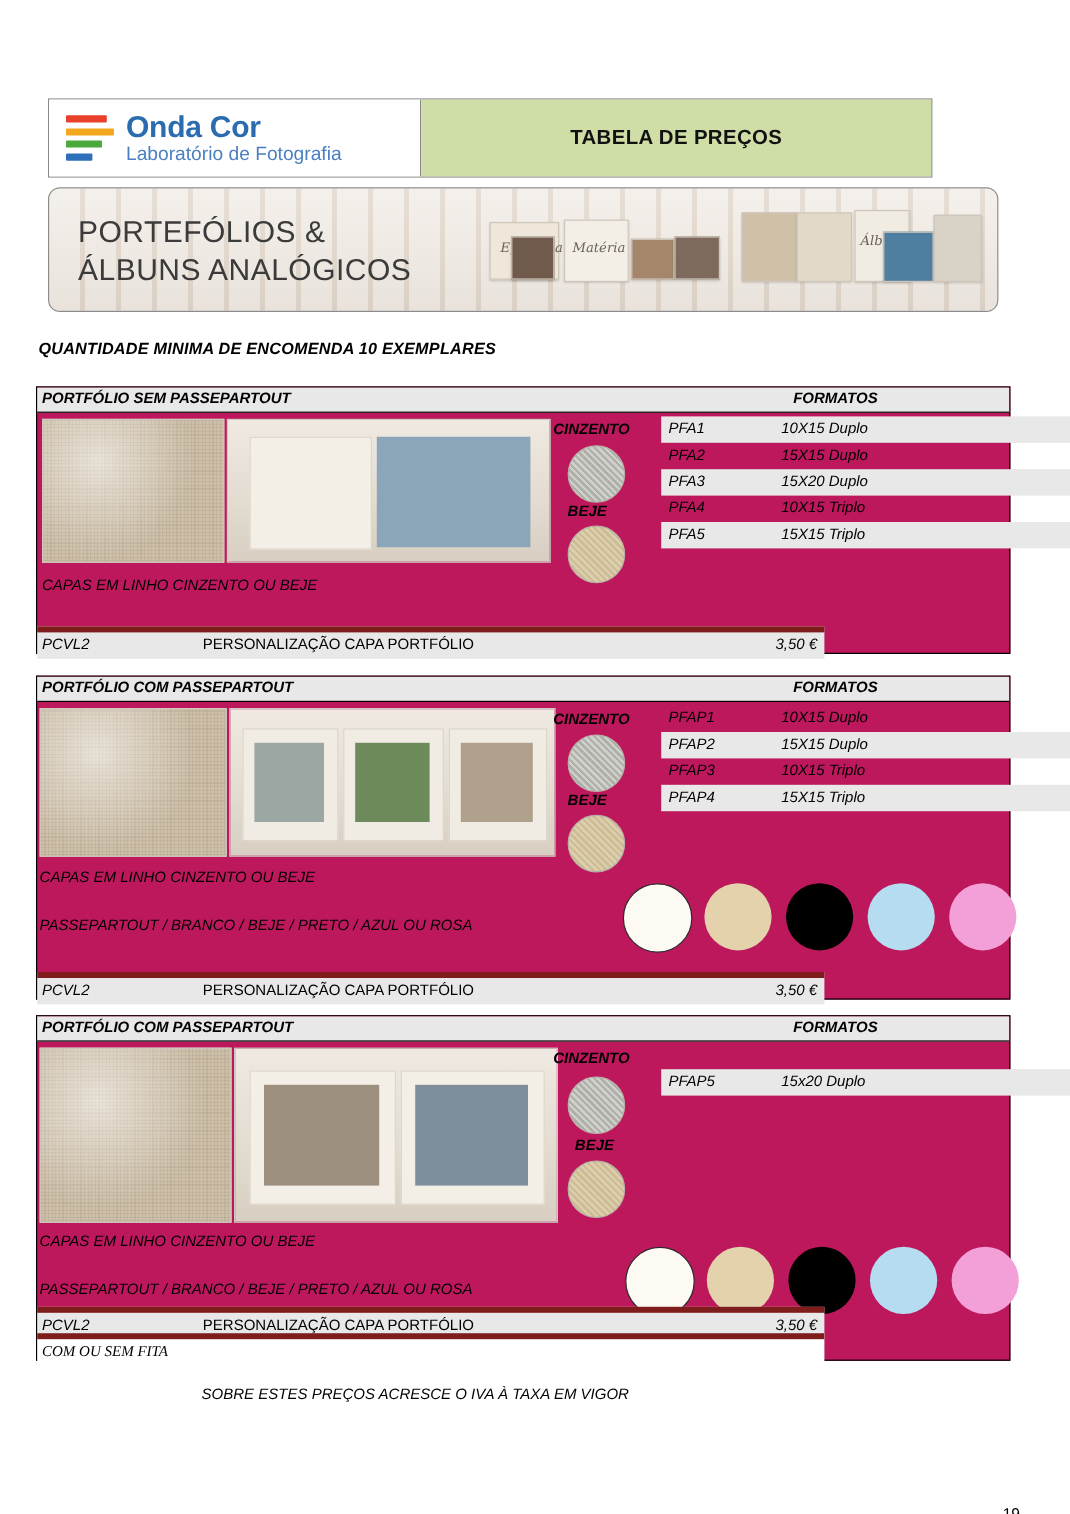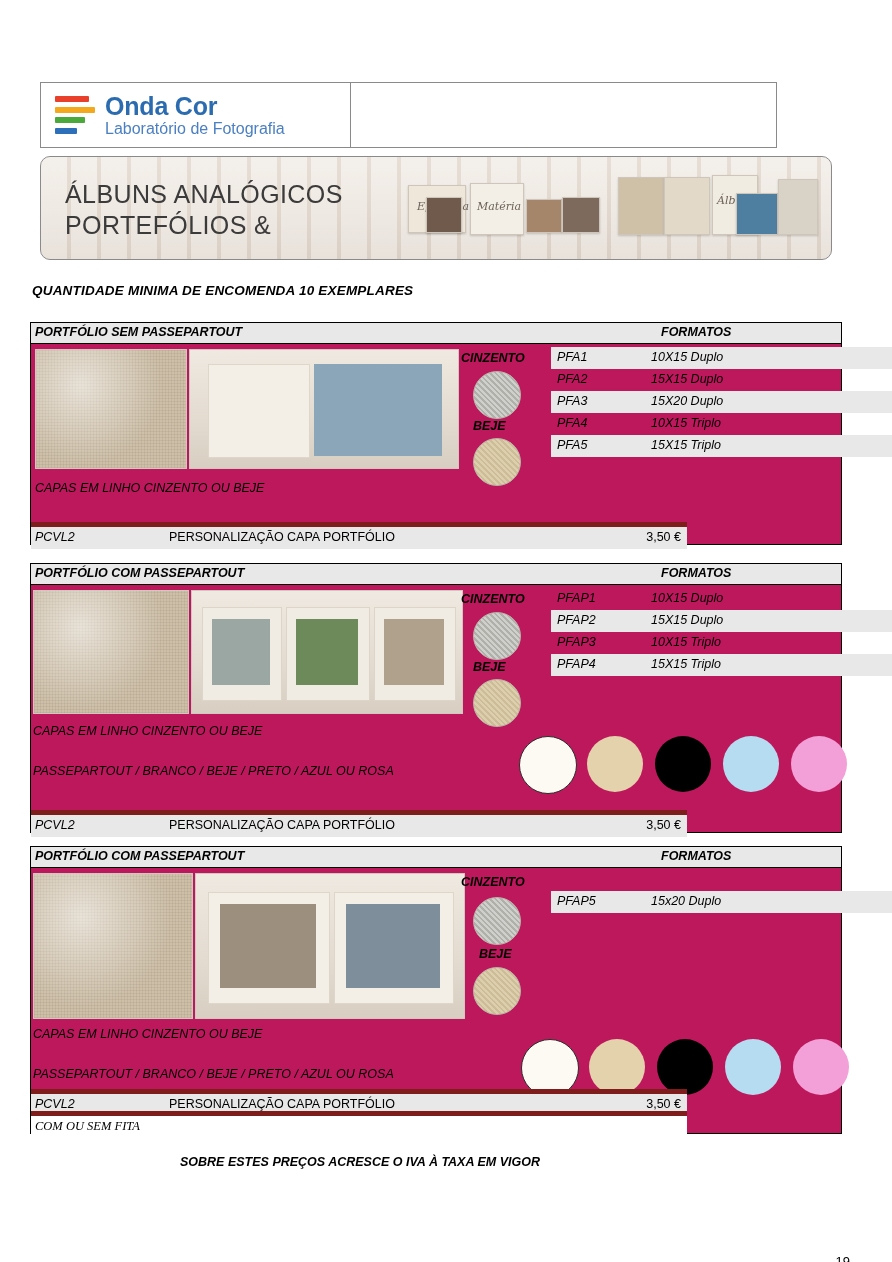--- a/index.html
+++ b/index.html
@@ -247,28 +247,27 @@
     position: absolute;
     left: 0;
     width: 656px;
     height: 22px;
     background: #e8e8e8;
     border-top: 5px solid #7f1d1d;
   }
   .strip.plain { background: #ffffff; font-family: Liberation Serif, serif; }
   .strip .c1 { position: absolute; left: 4px; top: 3px; font-size: 12.5px; font-style: italic; }
   .strip .c2 { position: absolute; left: 138px; top: 3px; font-size: 12.5px; }
-  .strip .c3 { position: absolute; right: 6px; top: 3px; font-size: 12.5px; }
+  .strip .c3 { position: absolute; right: 6px; top: 3px; font-size: 12.5px; font-style: italic; }
 
   .footnote {
     position: absolute;
-    left: 180px; top: 1155px;
-    font-size: 12.5px;
-    font-style: italic;
-    font-weight: bold;
+    left: 168px; top: 1155px;
+    font-size: 12.5px;
+    font-style: italic;
   }
   .pagenum {
     position: absolute;
     right: 42px; top: 1210px;
     font-size: 13px;
     margin-top: 44px;
   }
 </style>
 </head>
 <body>
@@ -281,27 +280,30 @@
         <span class="lm1"></span>
           <span class="lm2"></span>
           <span class="lm3"></span>
           <span class="lm4"></span>
       </div>
       <div class="logo-text">
         <div class="logo-title">Onda Cor</div>
         <div class="logo-sub">Laboratório de Fotografia</div>
       </div>
     </div>
+    <div class="title-box">
+      <div class="t">TABELA DE PREÇOS</div>
+    </div>
   </div>
 
   <div class="banner">
     <div class="banner-wood"></div>
     <div class="banner-title">
+      <div>PORTEFÓLIOS &amp;</div>
       <div>ÁLBUNS ANALÓGICOS</div>
-      <div>PORTEFÓLIOS &amp;</div>
     </div>
     <div class="banner-photos">
 
       <div class="bp" style="left:22px; top:22px; width:56px; height:46px; background:#efe7da;">
         <div class="script" style="left:8px; top:14px;">Epistema</div>
       </div>
       <div class="bp" style="left:84px; top:20px; width:52px; height:50px; background:#f4efe6;">
         <div class="script" style="left:6px; top:16px;">Matéria</div>
       </div>
       <div class="bp" style="left:40px; top:34px; width:34px; height:34px; background:#6f5a4b;"></div>

